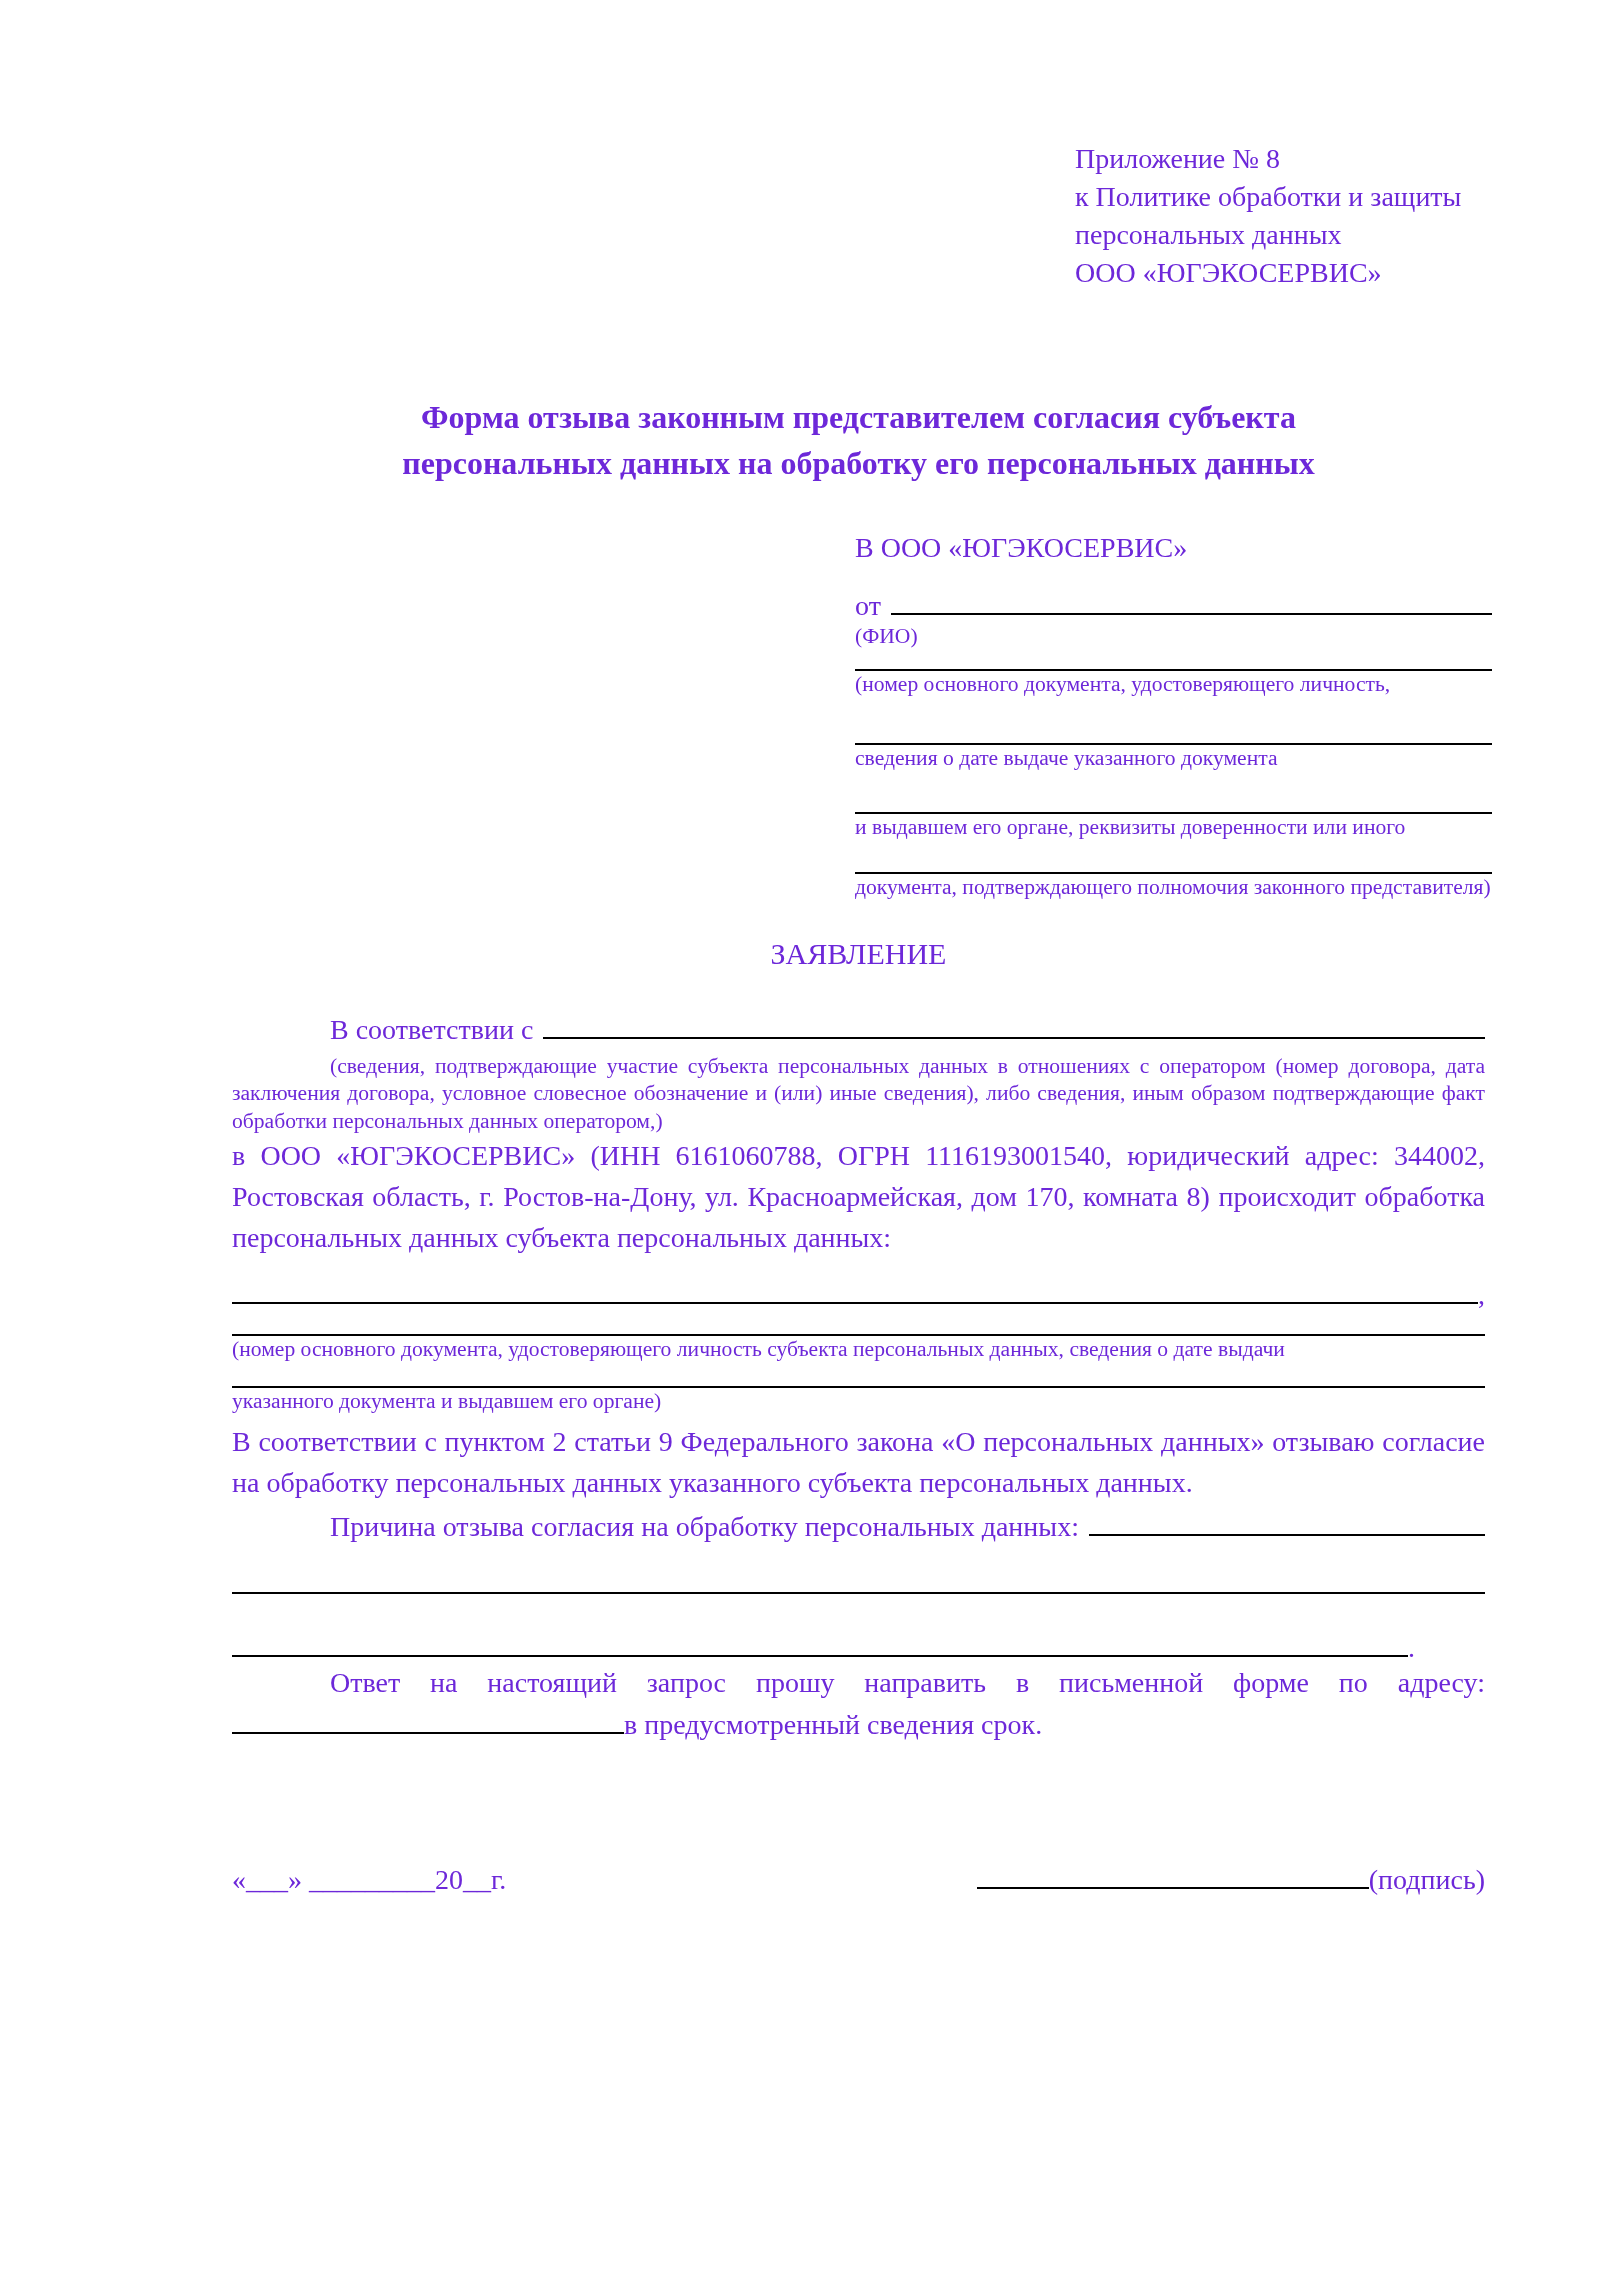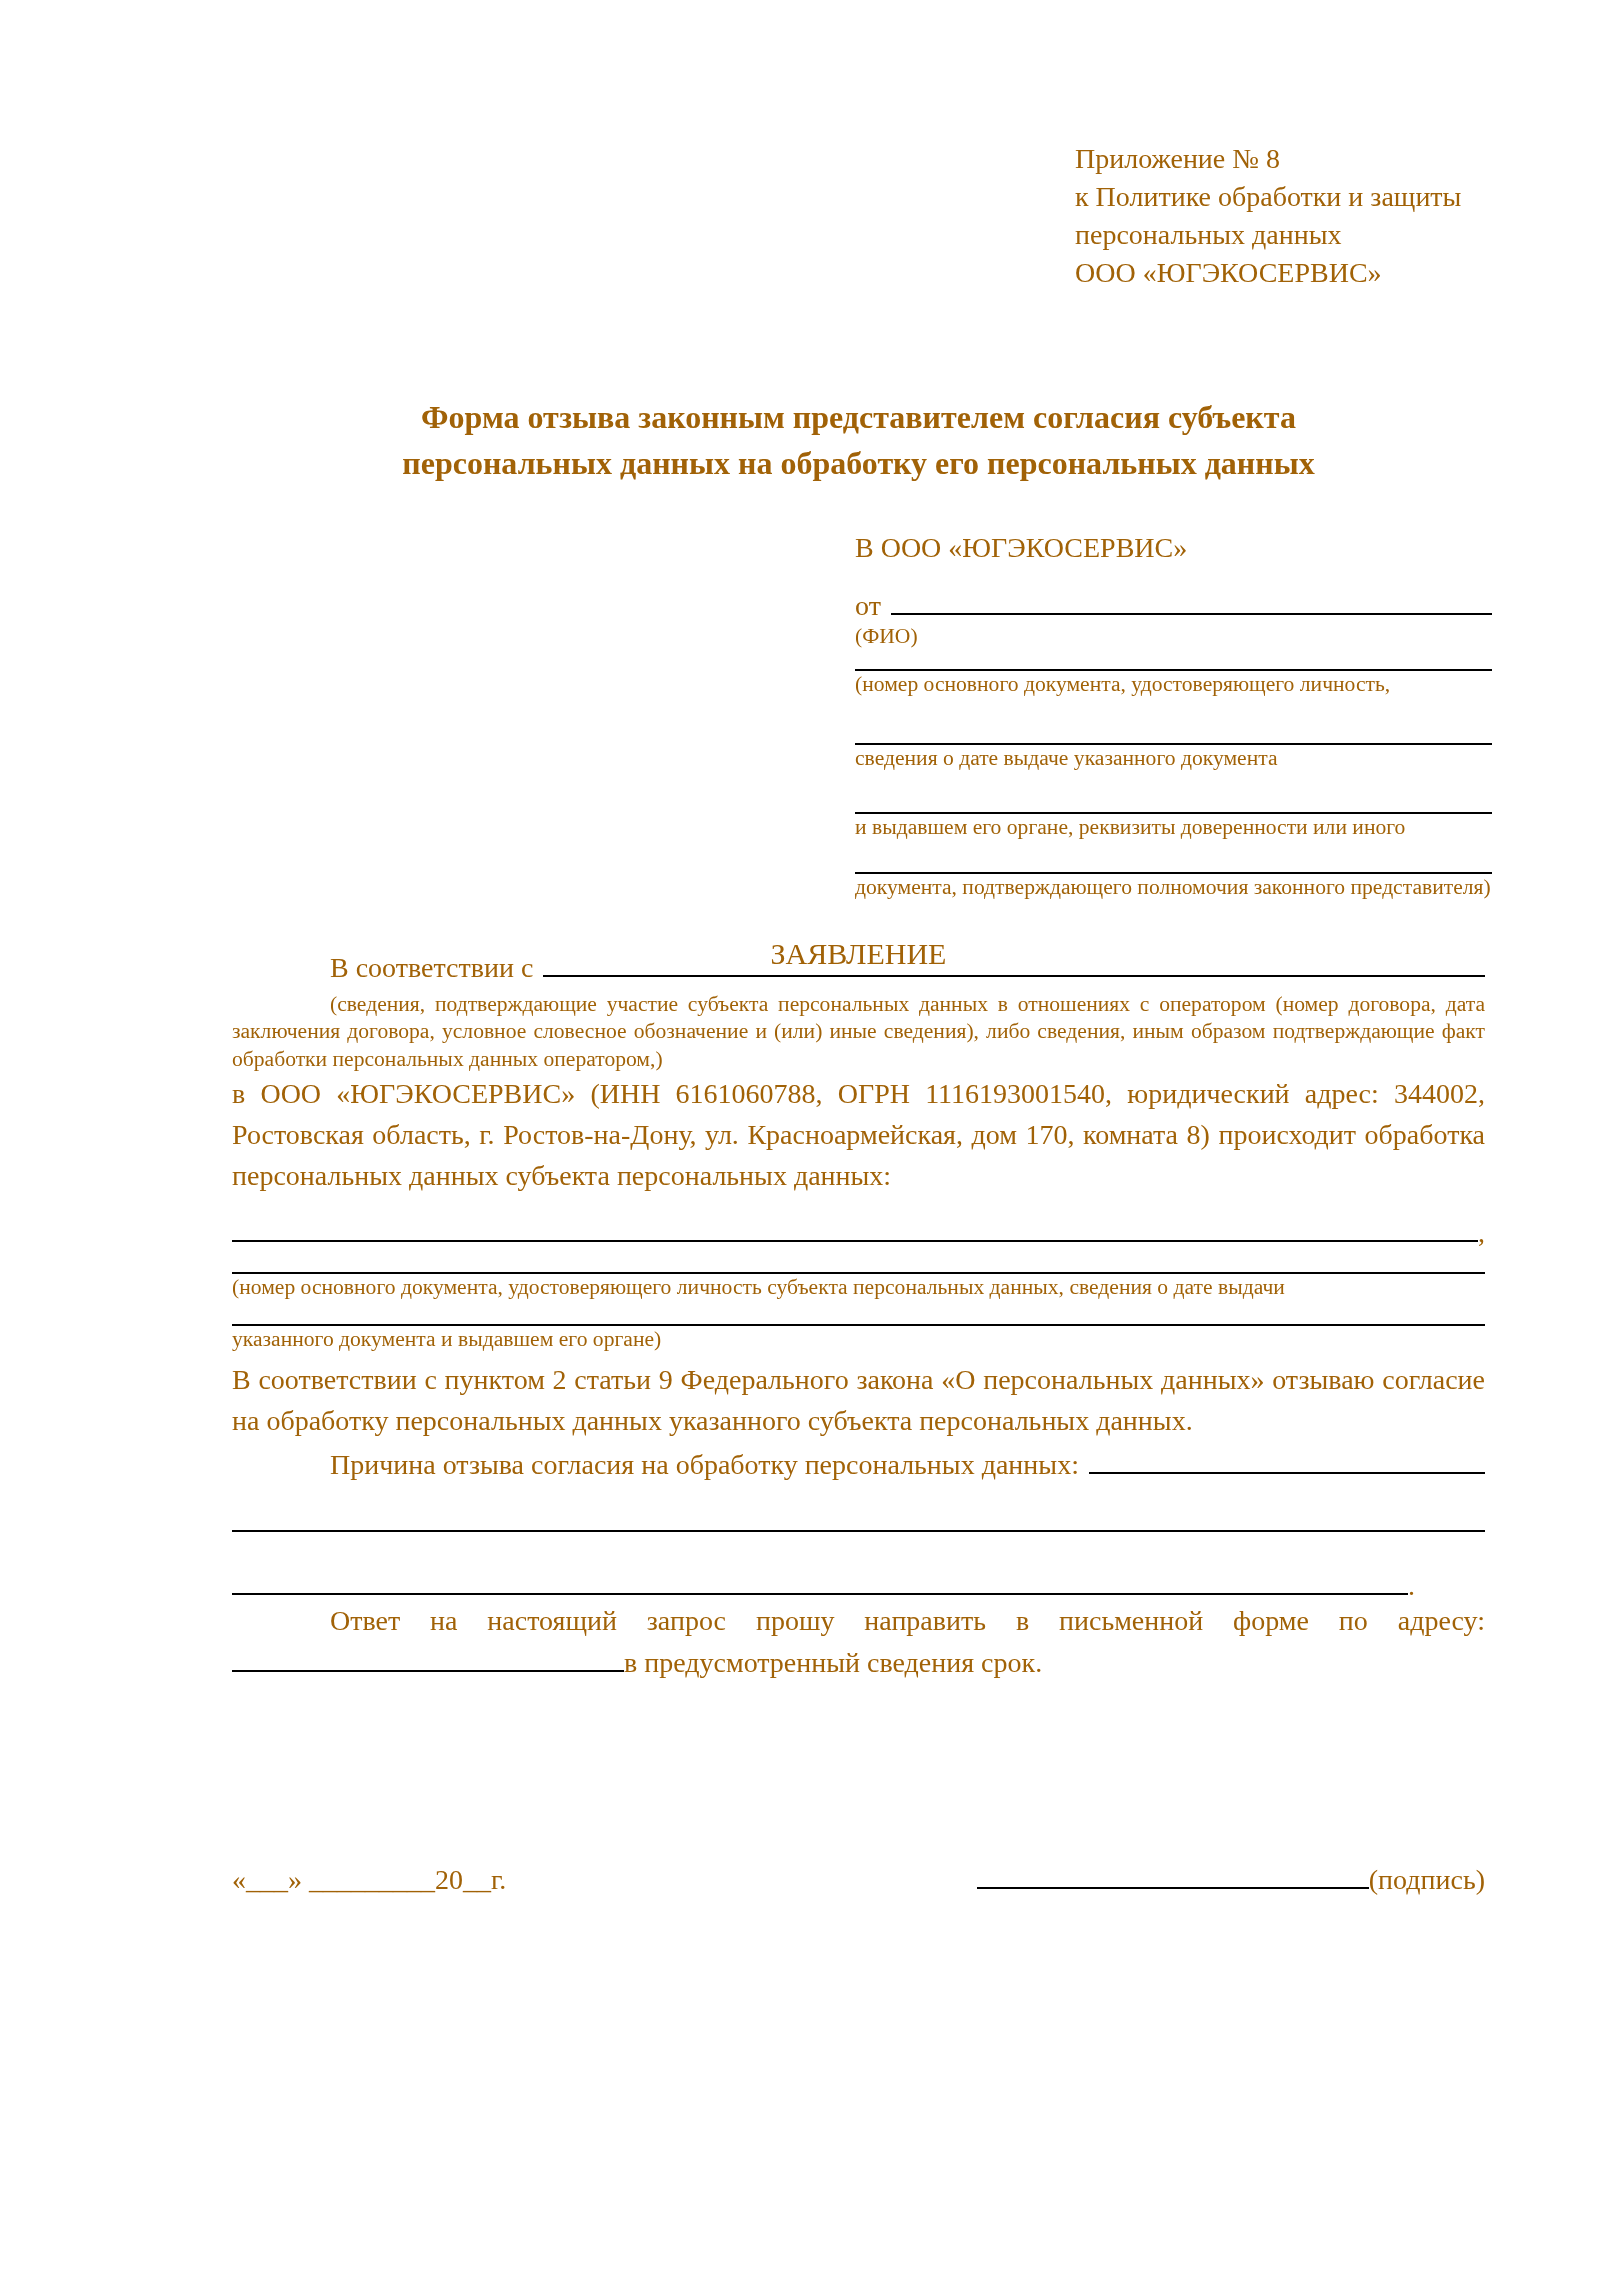--- a/index.html
+++ b/index.html
@@ -1,18 +1,18 @@
 <!DOCTYPE html>
 <html lang="ru"><head>
 <meta charset="utf-8">
 <style>
   html,body { margin:0; padding:0; background:#ffffff; }
   .page {
     position:relative; width:1621px; height:2293px; background:#ffffff;
-    font-family:"Liberation Serif","DejaVu Serif",serif; color:#a16207;
+    font-family:"Liberation Serif","DejaVu Serif",serif; color:#6d28d9;
     overflow:hidden;
   }
   
   .appendix { position:absolute; left:1075px; top:140px; font-size:28px; line-height:38px; }
   
   .title { position:absolute; left:232px; top:394px; width:1253px; text-align:center;
            font-weight:700; font-size:32px; line-height:46px; }
   
   .addressee { position:absolute; left:855px; top:530px; width:637px; font-size:28px; line-height:35px; }
   .addr-org { margin-bottom:23px; }
@@ -21,21 +21,21 @@
   .flexfill { flex:1 1 auto; border-bottom:2.9px solid #000; height:0; min-width:39px; }
   .cap { font-size:21.6px; line-height:26.5px; }
   .blank { border-bottom:2.9px solid #000; height:0; }
   .addressee .b1 { margin-top:19.6px; }
   .addressee .b2 { margin-top:45px; }
   .addressee .b3 { margin-top:41px; }
   .addressee .b4 { margin-top:31px; }
   
   .zayav { position:absolute; left:232px; top:937px; width:1253px; text-align:center; font-size:30px; }
   
-  .main { position:absolute; left:232px; top:947px; width:1253px; font-size:28px; line-height:41px; }
+  .main { position:absolute; left:232px; top:1009px; width:1253px; font-size:28px; line-height:41px; }
   .indent { padding-left:98px; }
   .fineprint { font-size:21.6px; line-height:27.4px; text-align:justify; text-indent:98px; margin-top:2.9px; }
   .para { text-align:justify; }
   .para-indent { text-align:justify; text-indent:98px; }
   .fio-row { line-height:29px; margin-top:21.6px; }
   .main .d1 { margin-top:25.5px; }
   .main .d2 { margin-top:23.5px; }
   .law { margin-top:5.9px; }
   .reason { margin-top:3.9px; }
   .long1 { margin-top:45px; }

